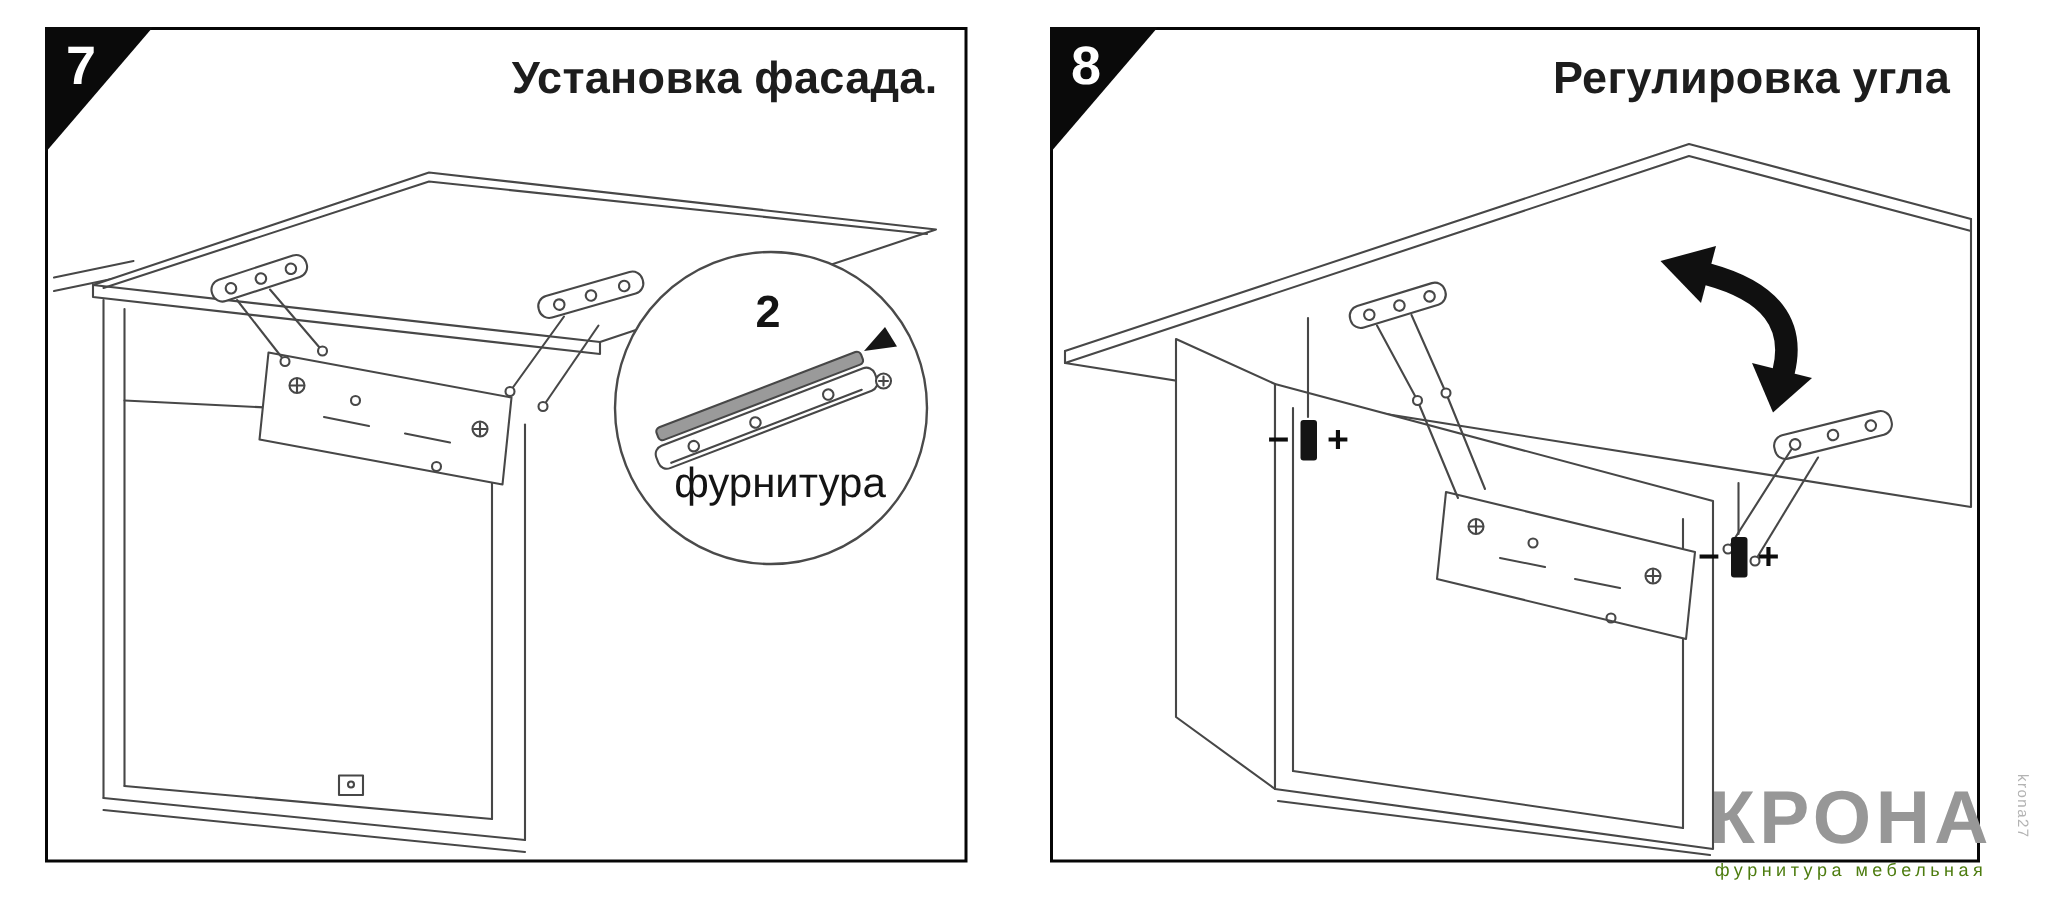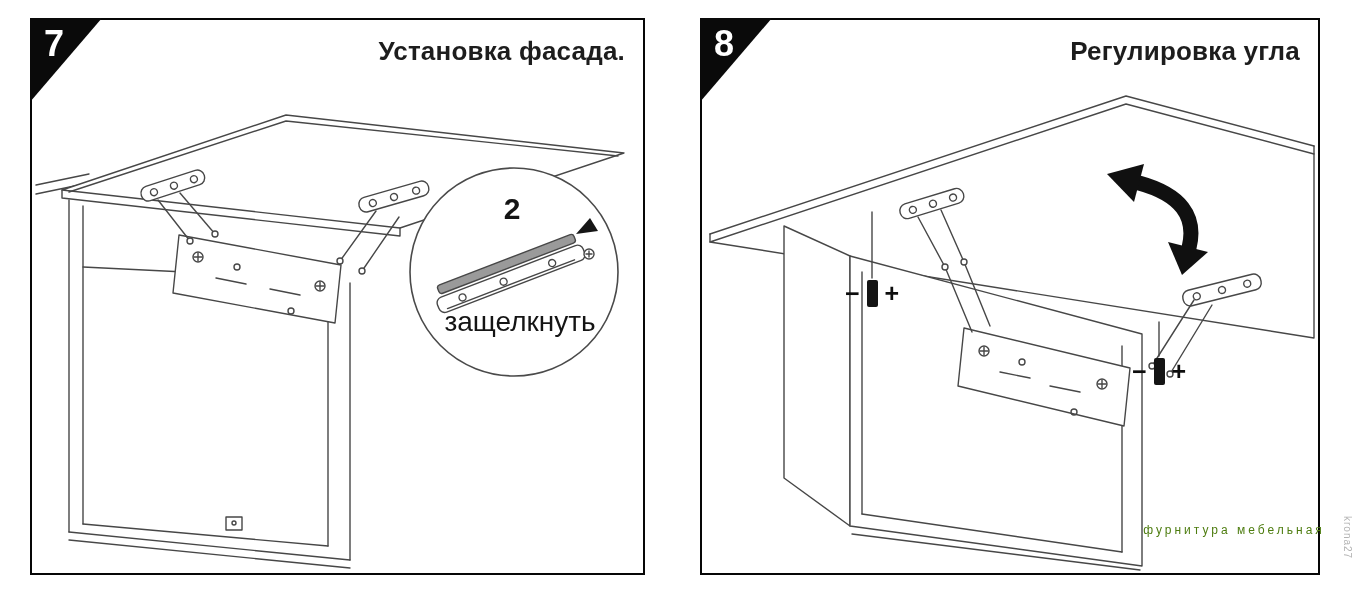--- a/index.html
+++ b/index.html
@@ -5,21 +5,21 @@
   html,body{margin:0;padding:0;background:#ffffff;}
   .page{position:relative;width:1366px;height:607px;background:#ffffff;overflow:hidden;
         font-family:"Liberation Sans",sans-serif;color:#1c1c1c;}
   .panel{position:absolute;top:18px;height:557px;background:#ffffff;border:2px solid #060606;box-sizing:border-box;}
   #panel7{left:30px;width:615px;}
   #panel8{left:700px;width:620px;}
   .svgfill{position:absolute;left:0;top:0;width:100%;height:100%;}
   .corner{position:absolute;left:-2px;top:-2px;width:72px;height:84px;background:#0a0a0a;
           clip-path:polygon(0 0,100% 0,0 100%);}
   .num{position:absolute;left:12px;top:4px;font-size:36px;font-weight:700;color:#ffffff;line-height:1.1;}
-  .title{position:absolute;top:16px;right:18px;font-size:26px;font-weight:600;color:#1d1d1d;letter-spacing:.2px;}
+  .title{position:absolute;top:16px;right:18px;font-size:30px;font-weight:600;color:#1d1d1d;letter-spacing:.2px;}
   .step2{position:absolute;left:453px;top:172px;width:54px;text-align:center;
          font-size:30px;font-weight:700;color:#141414;}
   .snaplabel{position:absolute;left:386px;top:286px;width:204px;text-align:center;
          font-size:28px;color:#141414;}
   .adjuster{position:absolute;display:flex;align-items:center;gap:7px;
          font-size:25px;font-weight:700;color:#0d0d0d;line-height:1;}
   .adj-left{left:143px;top:260px;}
   .adj-right{left:430px;top:338px;}
   .bit{display:inline-block;width:11px;height:27px;background:#141414;border-radius:2px;}
   .watermark{position:absolute;left:1126px;top:520px;width:216px;text-align:center;z-index:5;}
@@ -107,21 +107,21 @@
             <circle r="5" fill="#fff"></circle>
               <path d="M-3,0 h6 M0,-3 v6"></path>
           </g>
         </g>
       </g>
     </svg>
     <div class="corner"></div>
     <div class="num">7</div>
     <div class="title">Установка фасада.</div>
     <div class="step2">2</div>
-    <div class="snaplabel">защелкнуть</div>
+    <div class="snaplabel">фурнитура</div>
   </section>
 
   <section class="panel" id="panel8">
     <svg class="svgfill" viewBox="0 0 616 553">
       <g fill="none" stroke="#474747" stroke-width="1.4" stroke-linejoin="round" stroke-linecap="round">
         <g>
           <path d="M8,222 L424,84 L612,134 L612,318 Z" fill="#fff"></path>
           <path d="M8,214 L424,76 L612,126"></path>
           <path d="M8,214 L8,222 M612,126 L612,134"></path>
         </g>
@@ -186,17 +186,18 @@
       <span>+</span>
     </div>
     <div class="adjuster adj-right">
       <span>−</span>
       <span class="bit"></span>
       <span>+</span>
     </div>
   </section>
 
   <div class="watermark">
+    <div class="wm-brand">КРОНА</div>
     <div class="wm-sub">фурнитура мебельная</div>
   </div>
   <div class="wm-vert">krona27</div>
 
 </div>
 
 </body></html>

